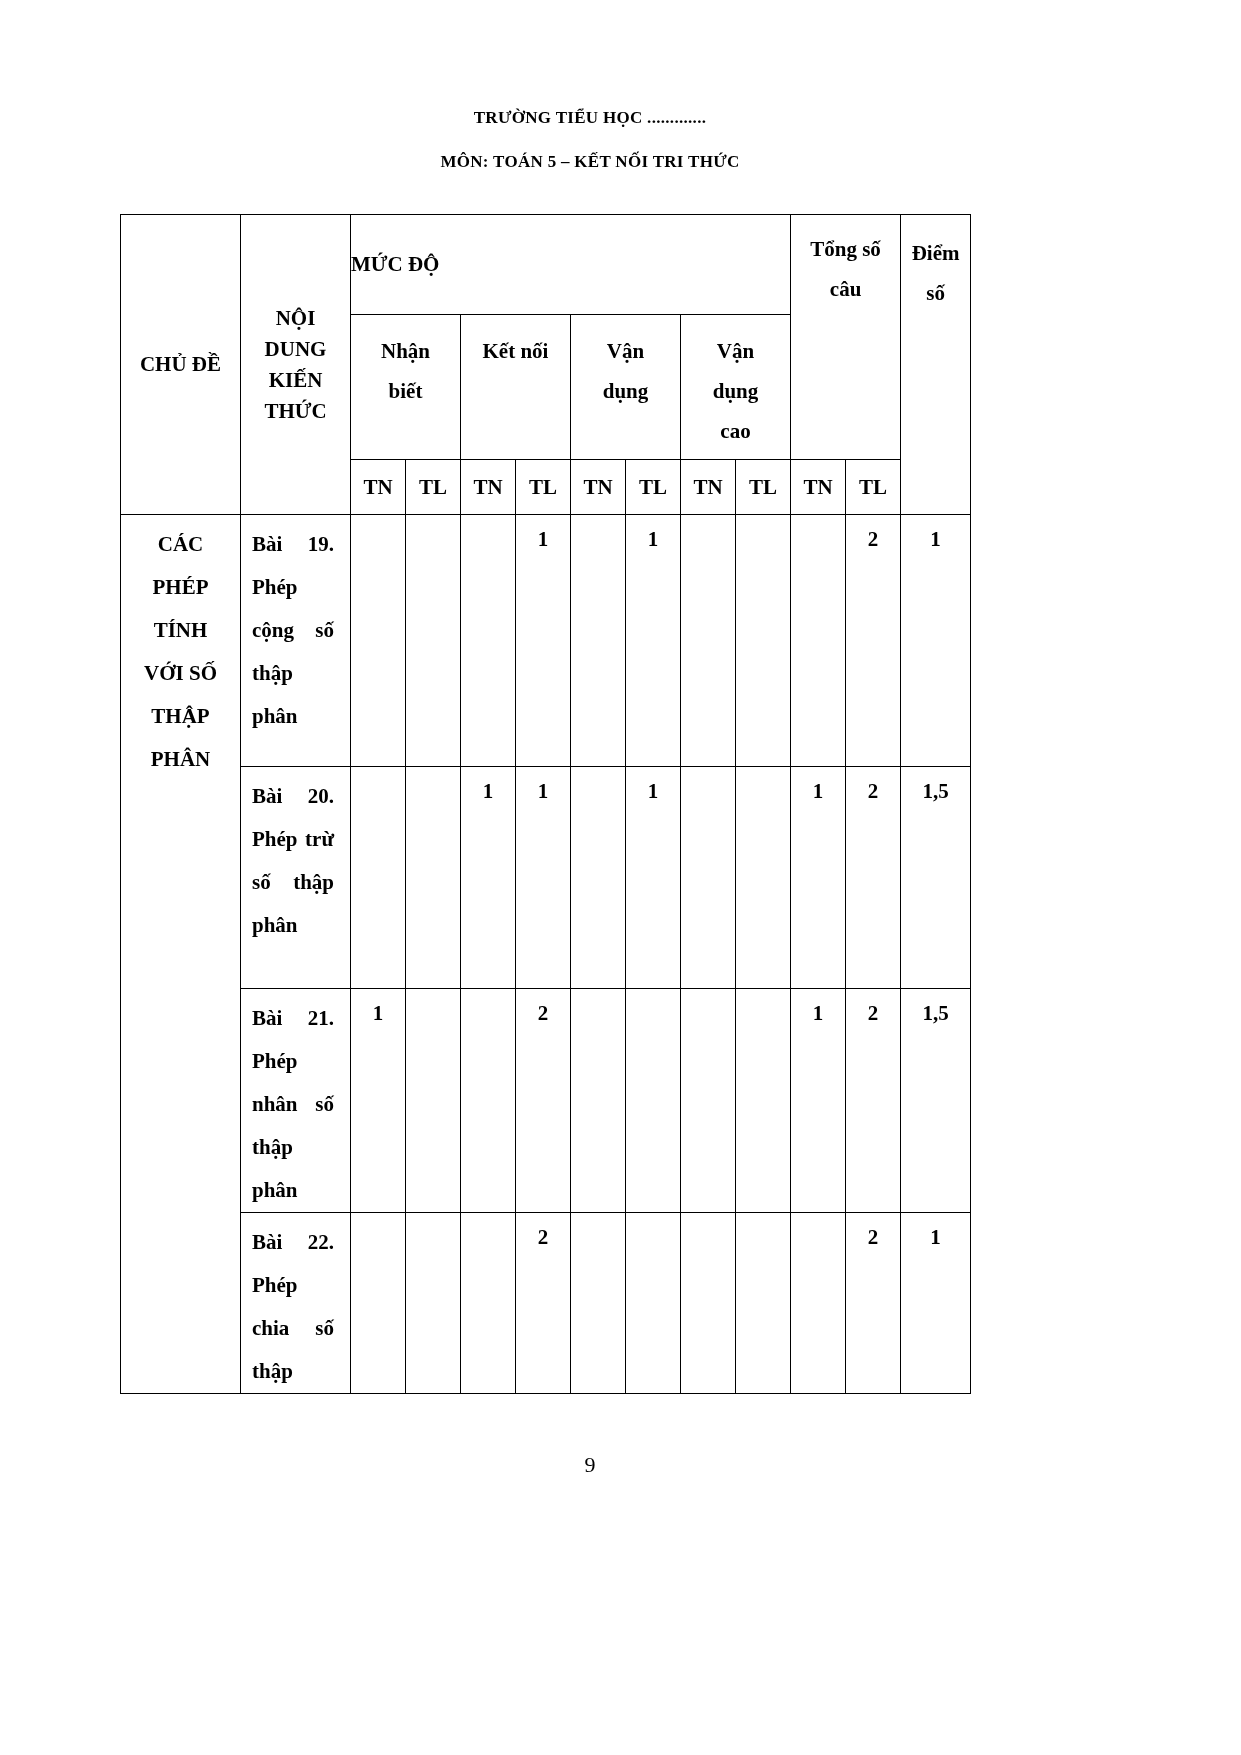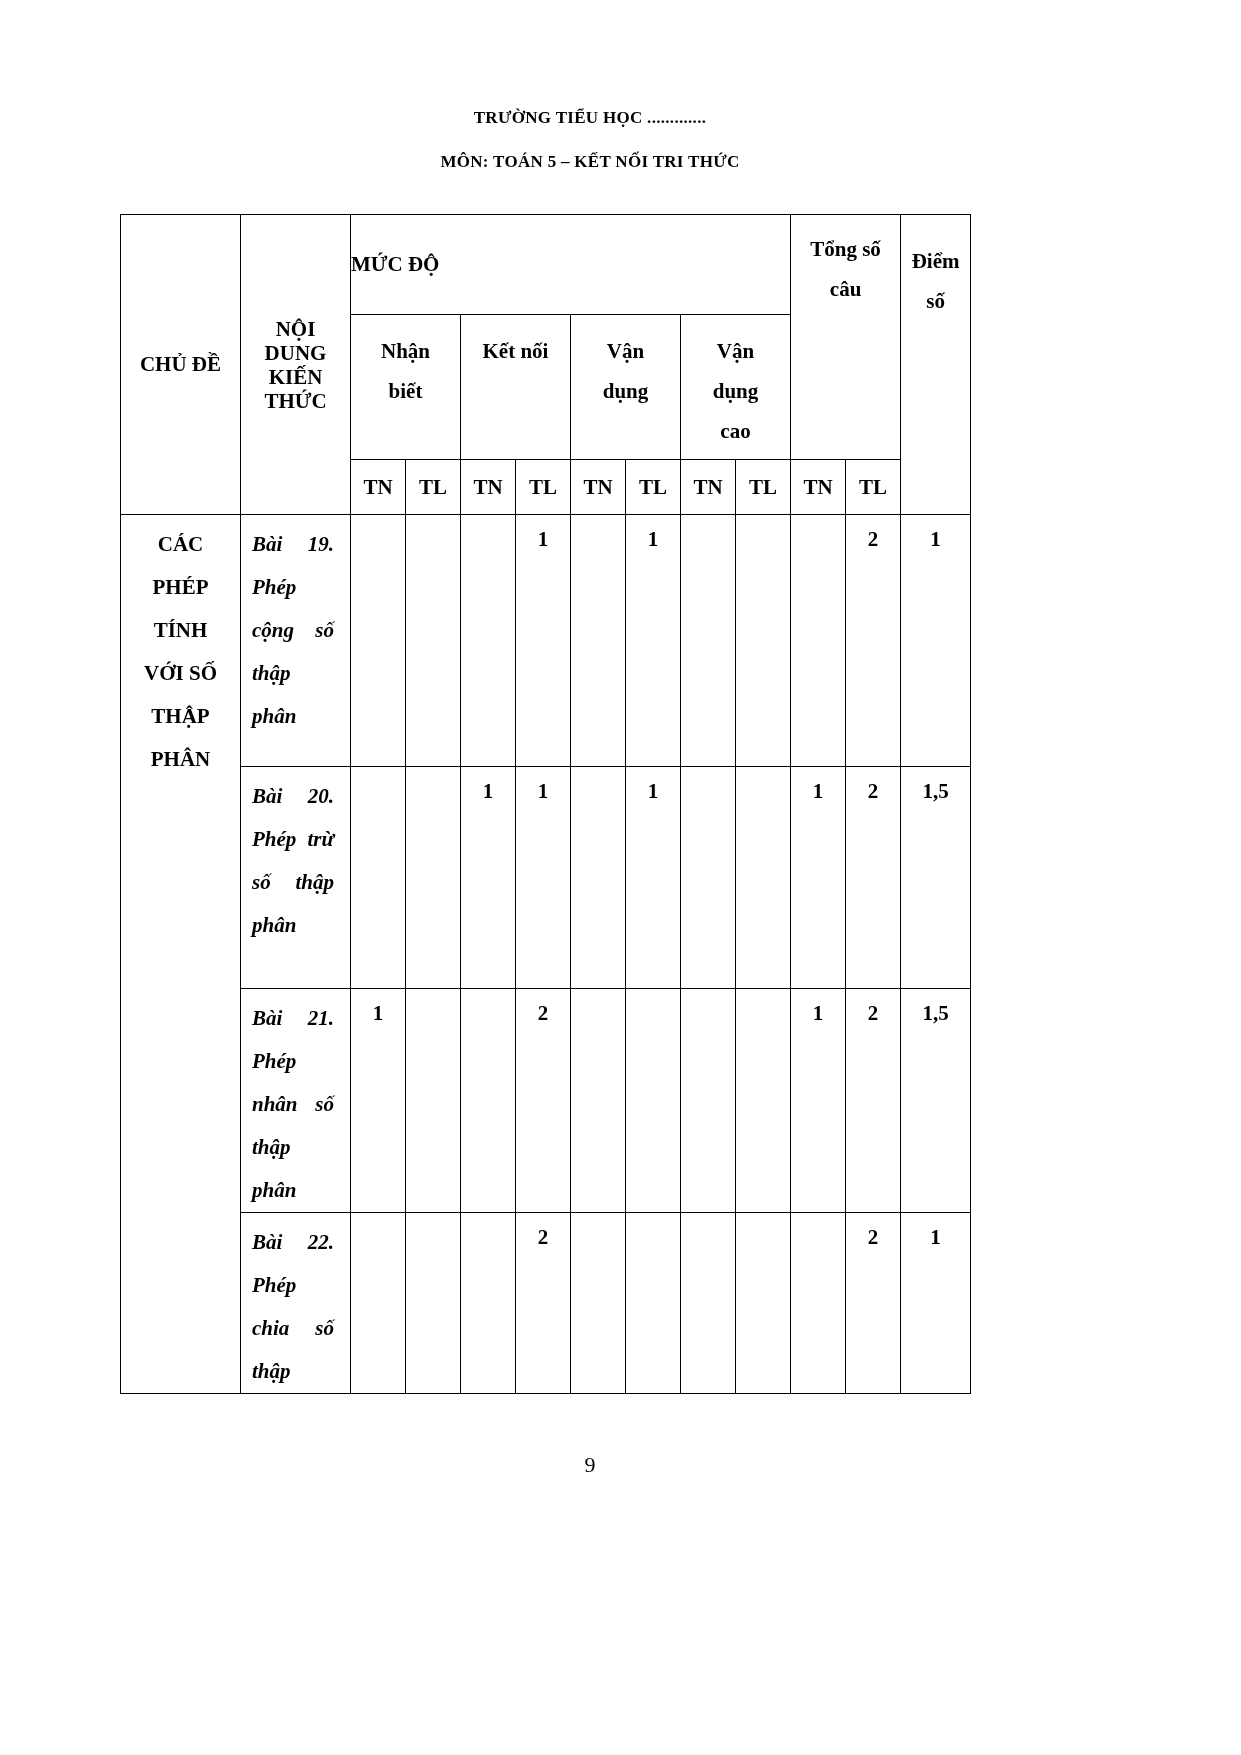--- a/index.html
+++ b/index.html
@@ -20,34 +20,34 @@
   }
   table.matrix td {
     border: 1px solid #000;
     font-size: 21px; font-weight: bold;
     overflow: hidden;
   }
 
   
   td.chude { text-align: center; vertical-align: middle; margin-top: 25px; }
   td.noidung { text-align: center; vertical-align: middle; }
-  .stack { word-spacing: 300px; line-height: 24px; text-align: center; font-family: Liberation Serif, serif; }
+  .stack { word-spacing: 300px; line-height: 31px; text-align: center; font-family: Liberation Serif, serif; }
   td.mucdo { vertical-align: middle; font-size: 22px; }
   td.tongso { text-align: center; vertical-align: top; padding-top: 14px; }
   .tongso-inner { max-width: 86px; margin: 0 auto; line-height: 40px; }
   td.diemso { text-align: center; vertical-align: top; padding-top: 14px; }
-  .diemso-inner { max-width: 58px; margin: 12px auto; line-height: 40px; }
+  .diemso-inner { max-width: 58px; margin: 4px auto; line-height: 40px; }
   td.level { text-align: center; vertical-align: top; padding-top: 16px; font-family: Liberation Serif, serif; }
   .level-inner { max-width: 80px; margin: 0 auto; line-height: 40px; }
   td.tnl { text-align: center; vertical-align: middle; font-size: 20px; }
 
   
   td.topic { text-align: center; vertical-align: top; padding-top: 8px; }
   .topic-inner { max-width: 92px; margin: 0 auto; line-height: 43px; }
-  td.contentc { vertical-align: top; padding: 8px 11px 0 11px; font-style: italic; }
+  td.contentc { vertical-align: top; padding: 8px 11px 0 11px; }
   .content-inner { width: 82px; text-align: justify; line-height: 43px; }
   td.num { text-align: center; vertical-align: top; padding-top: 12px; font-size: 20px; }
   td.score { font-weight: normal; font-size: 21px; }
 
   .page-number {
     position: absolute; top: 1452px; left: 125px; width: 930px;
     text-align: center; font-size: 22px;
   }
 </style>
 </head>

